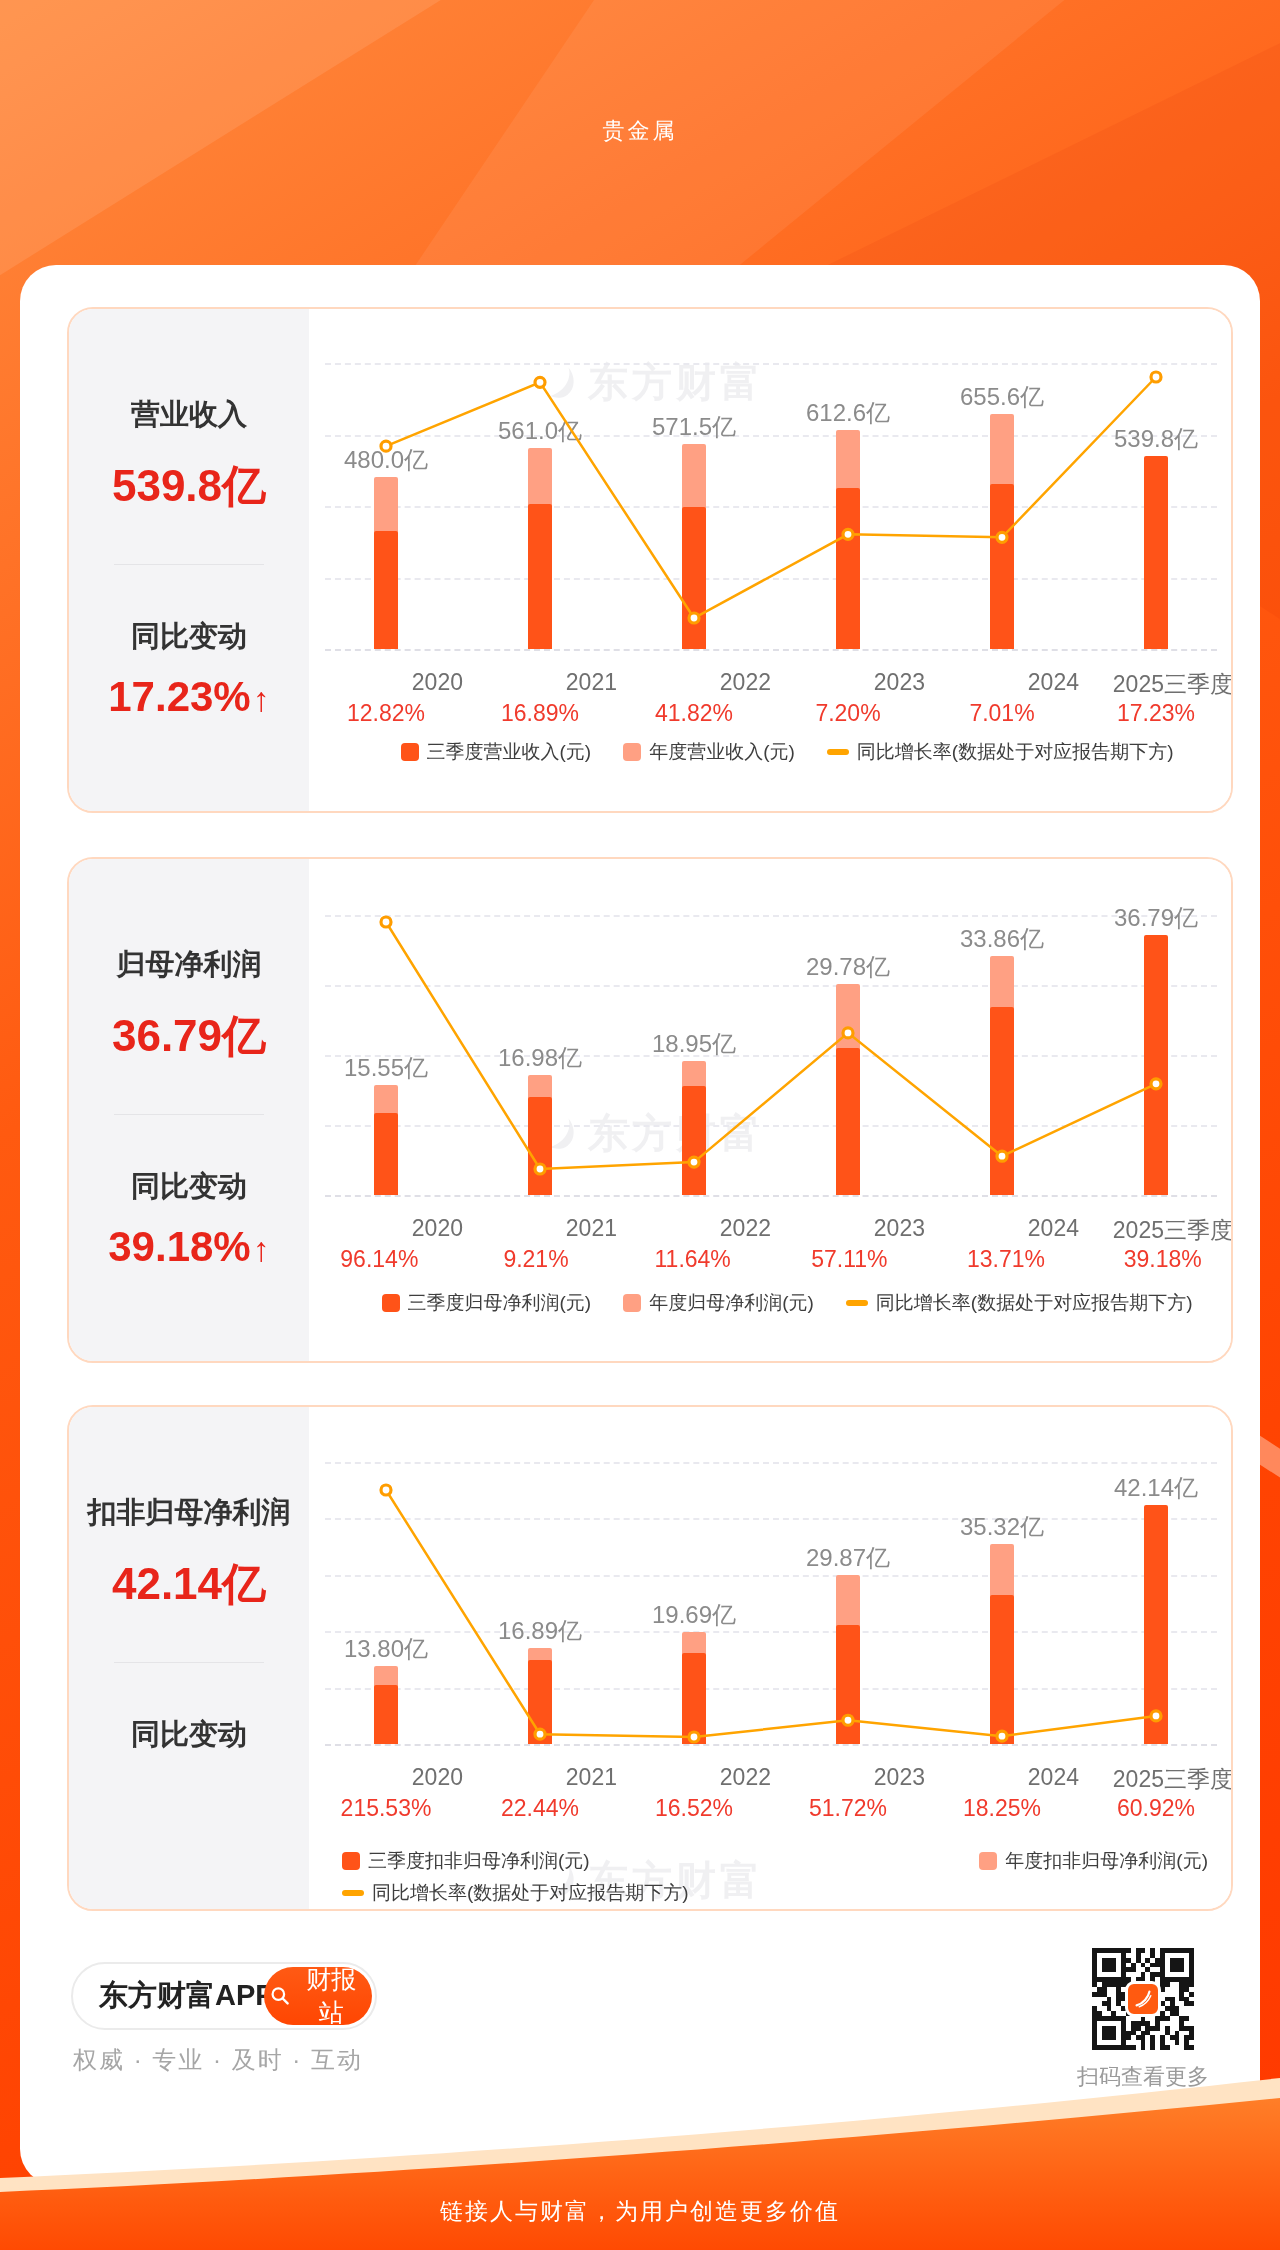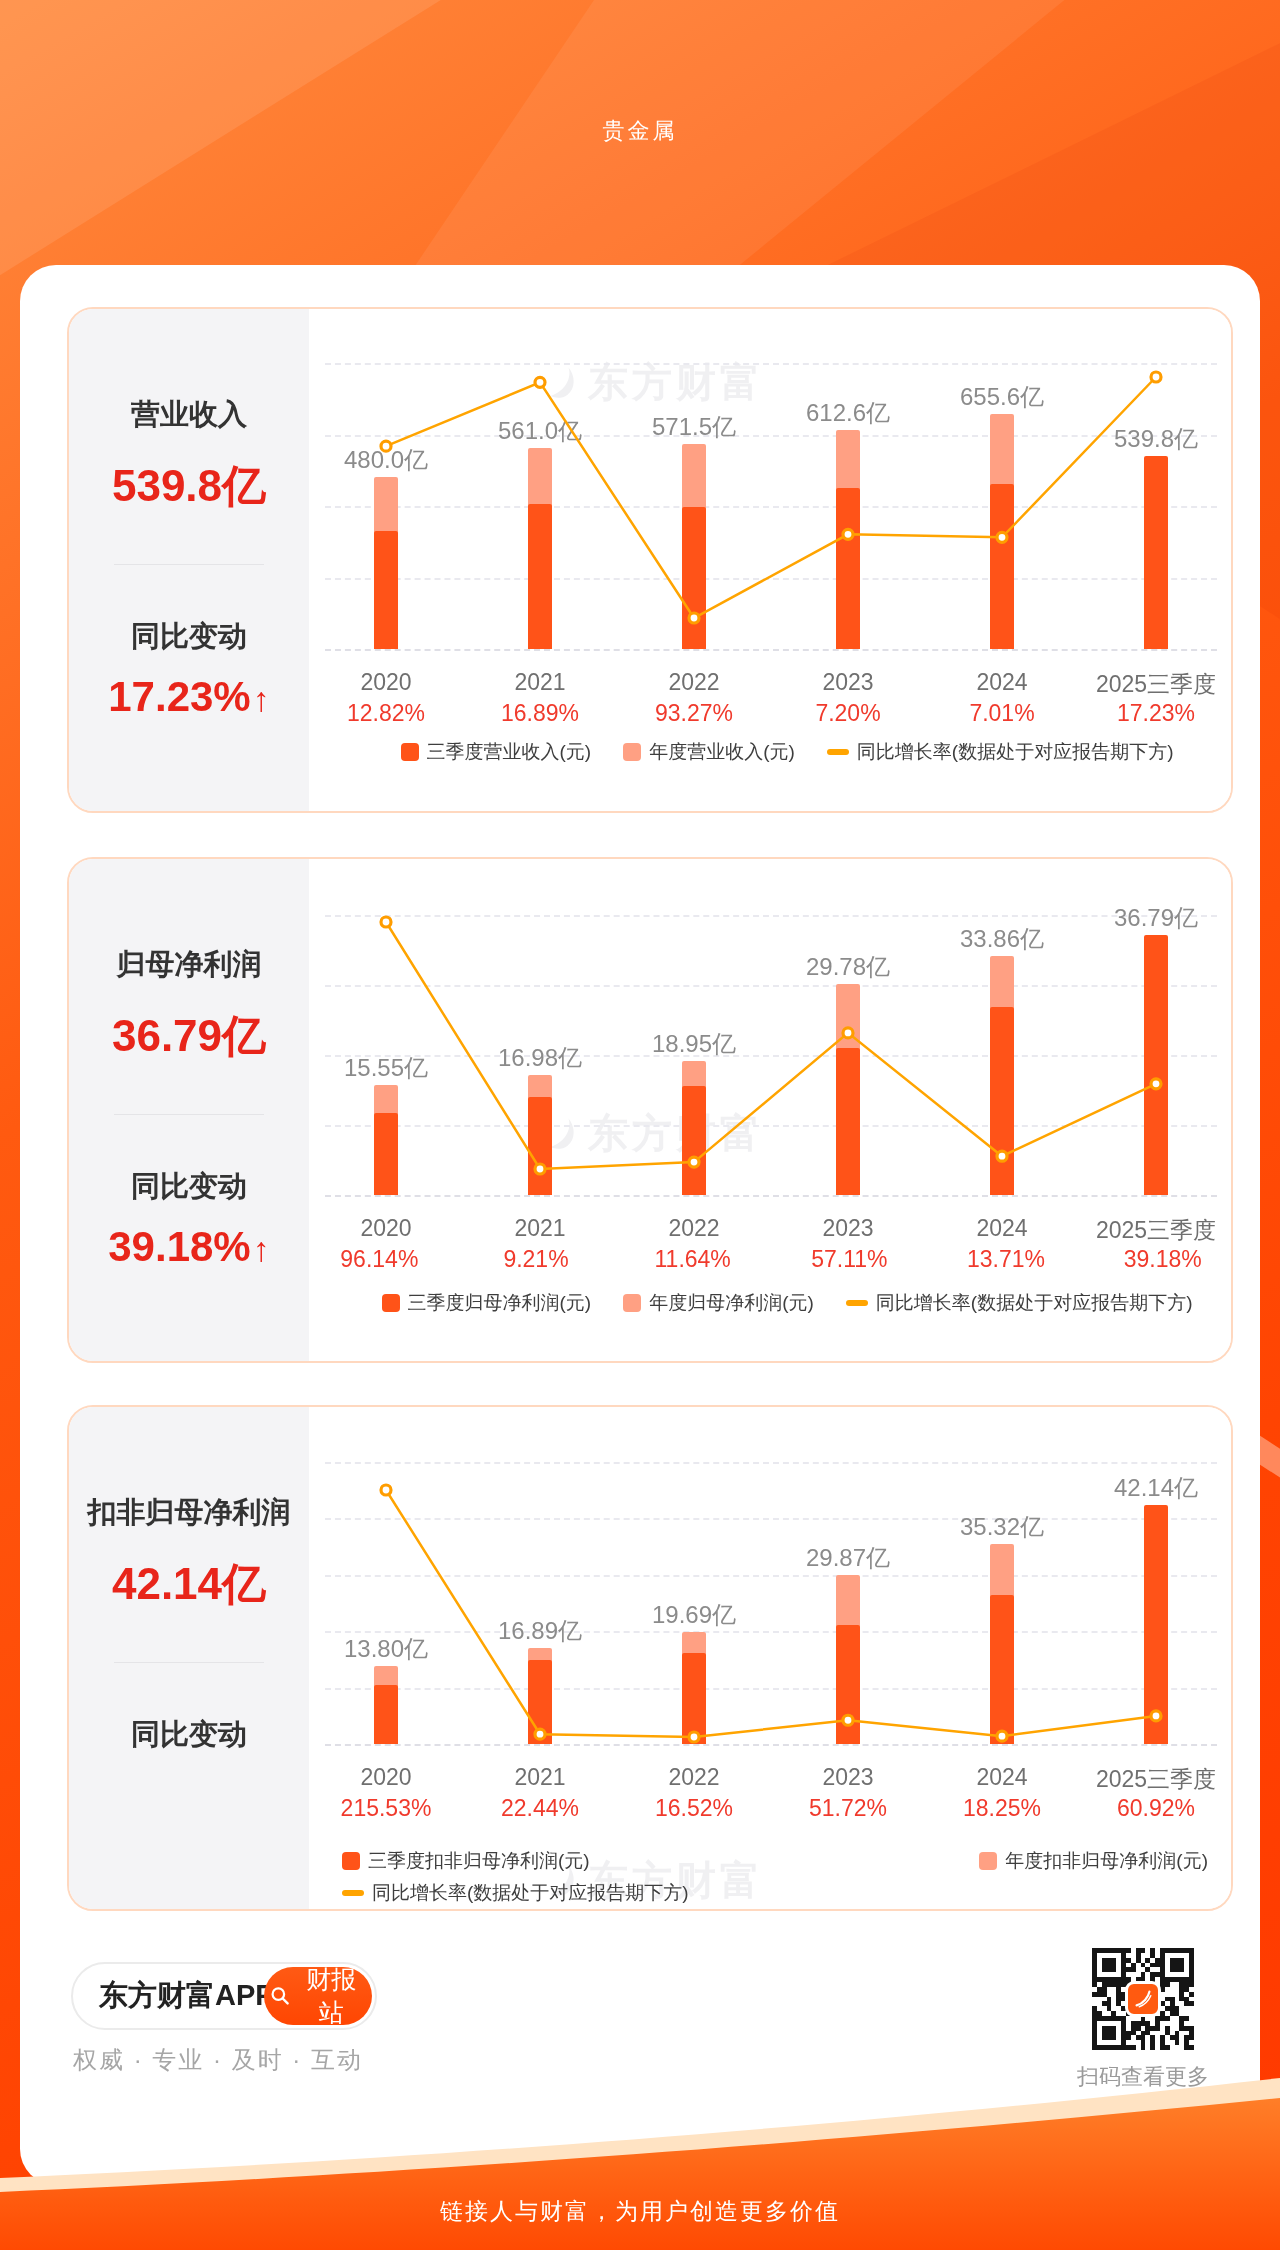--- a/index.html
+++ b/index.html
@@ -29,21 +29,21 @@
   .c-label{top:308px;font-size:29px;font-weight:700;color:#333;}
   .c-value{top:364px;font-size:42px;font-weight:800;color:var(--red,#e8251a);white-space:nowrap;}
   .arr{font-size:34px;margin-left:2px;}
 
   .chart{position:absolute;left:240px;top:0;width:924px;height:100%;background:#fff;}
   .grid{position:absolute;left:16px;right:16px;height:0;border-top:2px dashed #e9e9ef;}
   .grid.base{border-top:2px dashed #dfdfe6;}
   .bar{position:absolute;width:24px;border-radius:2px 2px 0 0;}
   .bval{position:absolute;width:160px;text-align:center;font-size:24px;color:#8b8b8b;white-space:nowrap;}
   .xrow,.prow{position:absolute;left:0;width:100%;display:flex;}
-  .xrow span{flex:1;text-align:center;font-size:23px;color:#6f6f6f;}
+  .xrow span{flex:1;text-align:right;font-size:23px;color:#6f6f6f;}
   .prow span{flex:1;text-align:center;font-size:23px;color:var(--pct,#f03a2c);}
   .lsvg{position:absolute;left:0;top:0;overflow:visible;}
   .legend{position:absolute;display:flex;align-items:center;font-size:19px;color:#3e3e3e;white-space:nowrap;}
   .legend.row{left:16px;width:100%;justify-content:center;gap:32px;}
   .legend.split{left:33px;right:25px;justify-content:space-between;}
   .legend.left{left:33px;}
   .leg-item{display:flex;align-items:center;gap:8px;}
   .sq{width:18px;height:18px;border-radius:4px;display:inline-block;}
   .dash{width:22px;height:6px;border-radius:3px;display:inline-block;}
   .wm{position:absolute;display:flex;align-items:center;gap:10px;color:rgba(70,70,85,.08);
@@ -131,21 +131,21 @@
           <span>2020</span>
           <span>2021</span>
           <span>2022</span>
           <span>2023</span>
           <span>2024</span>
           <span>2025三季度</span>
         </div>
         <div class="prow" style="top: 391px;">
           <span>12.82%</span>
           <span>16.89%</span>
-          <span>93.27%</span>
+          <span>41.82%</span>
           <span>7.20%</span>
           <span>7.01%</span>
           <span>17.23%</span>
         </div>
         <div class="legend row" style="top: 430px;">
           <span class="leg-item">
             <span class="sq" style="background: rgb(255, 83, 24);"></span>
             <span>三季度营业收入(元)</span>
           </span>
           <span class="leg-item">

